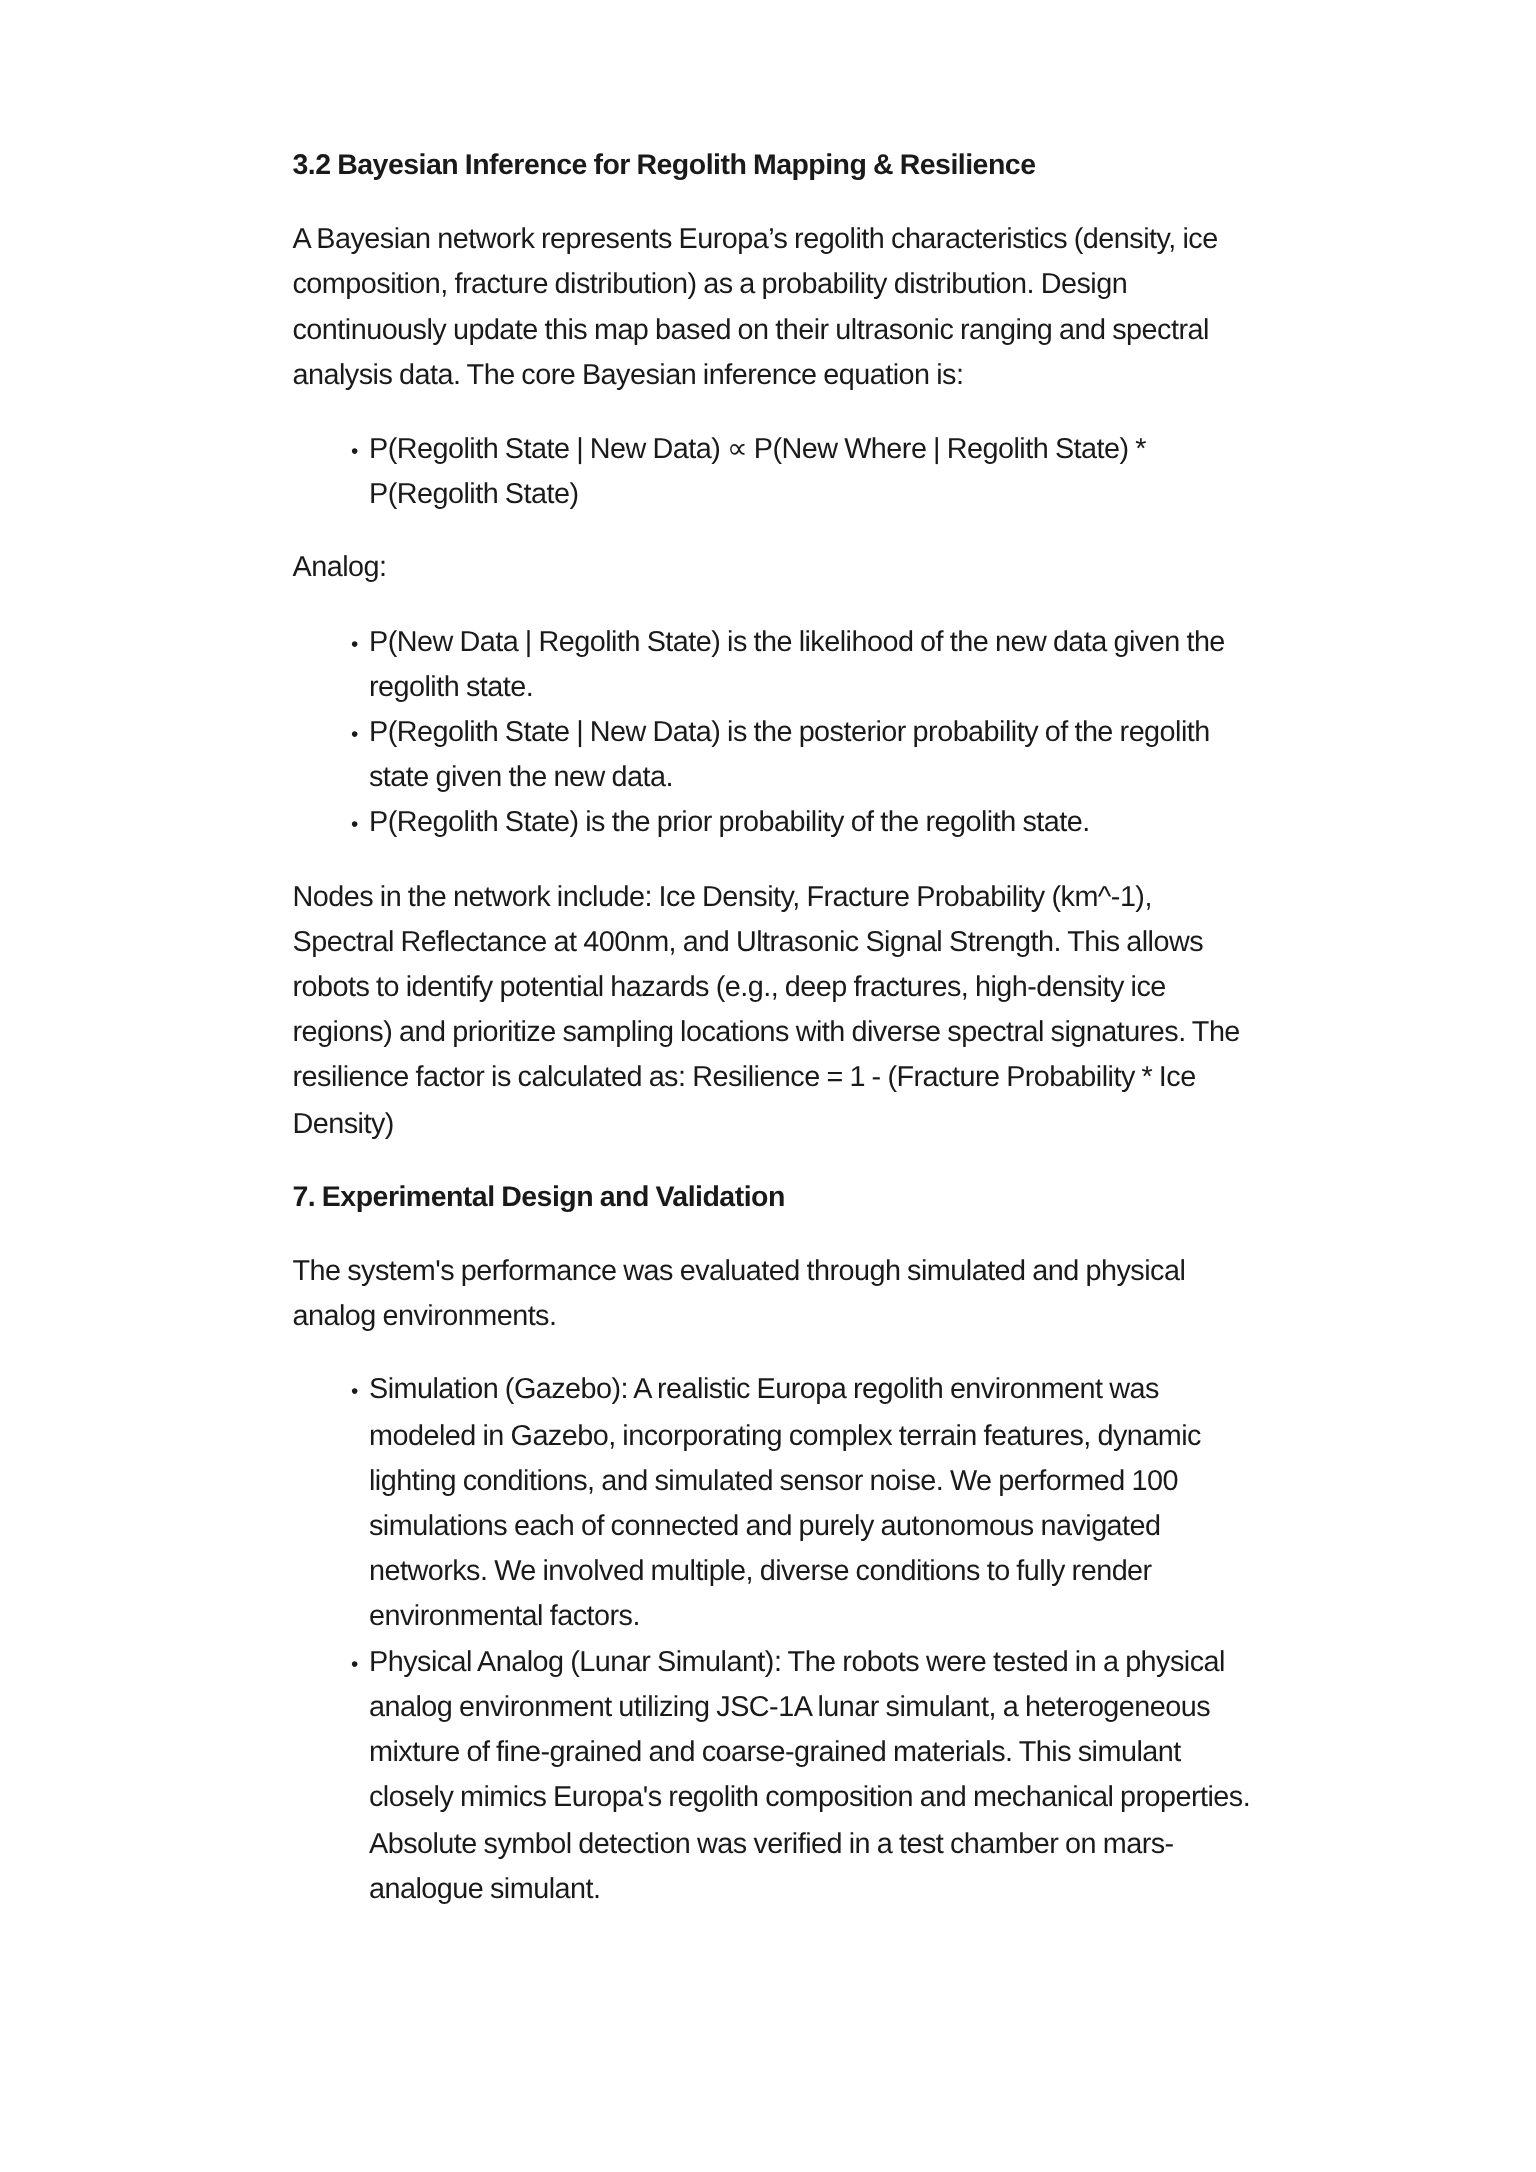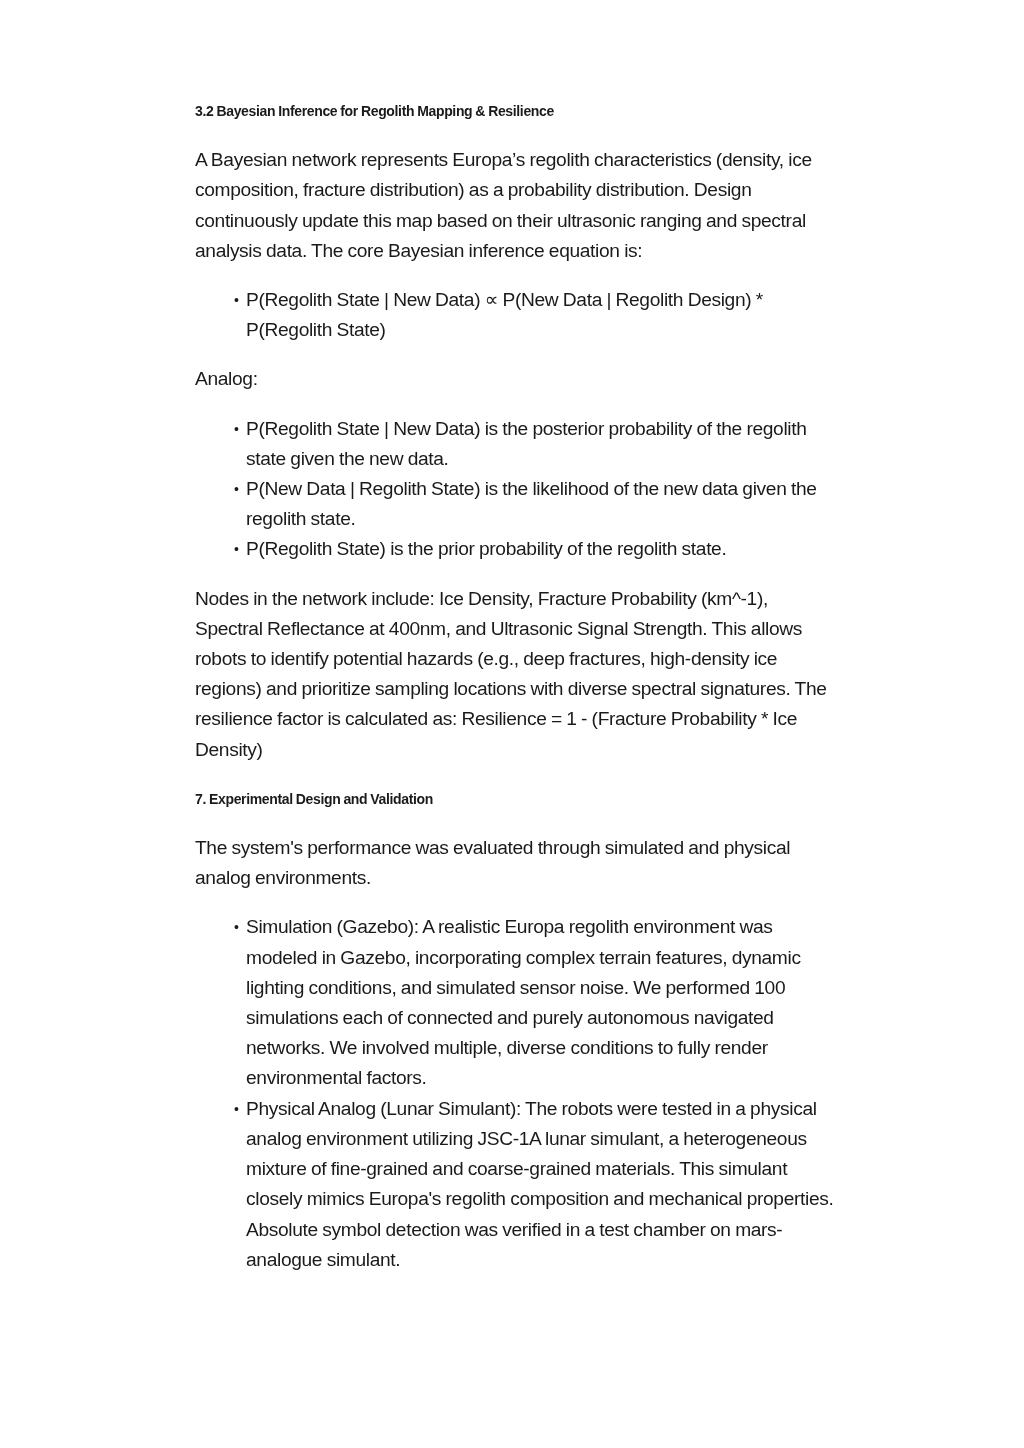--- a/index.html
+++ b/index.html
@@ -19,21 +19,21 @@
       position: absolute;
       left: 195px;
       top: 96px;
       width: 640px;
       font-size: 19.2px;
       line-height: 30.2px;
       letter-spacing: -0.35px;
       word-spacing: -0.5px;
     }
     h2 {
-      font-size: 14px;
+      font-size: 19px;
       font-weight: bold;
       margin: 0 0 19px 0;
       line-height: 30.2px;
     }
     p {
       margin: 0 0 19px 0;
     }
     ul {
       margin: 0 0 19px 0;
       padding: 0 0 0 51px;
@@ -57,28 +57,28 @@
 </head>
 <body>
 
 <div class="page">
 
   <h2>3.2 Bayesian Inference for Regolith Mapping &amp; Resilience</h2>
 
   <p>A Bayesian network represents Europa’s regolith characteristics (density, ice composition, fracture distribution) as a probability distribution. Design continuously update this map based on their ultrasonic ranging and spectral analysis data. The core Bayesian inference equation is:</p>
 
   <ul>
-    <li>P(Regolith State | New Data) ∝ P(New Data | Regolith Design) * P(Regolith State)</li>
+    <li>P(Regolith State | New Data) ∝ P(New Where | Regolith State) * P(Regolith State)</li>
   </ul>
 
   <p>Analog:</p>
 
   <ul>
+    <li>P(New Data | Regolith State) is the likelihood of the new data given the regolith state.</li>
     <li>P(Regolith State | New Data) is the posterior probability of the regolith state given the new data.</li>
-    <li>P(New Data | Regolith State) is the likelihood of the new data given the regolith state.</li>
     <li>P(Regolith State) is the prior probability of the regolith state.</li>
   </ul>
 
   <p>Nodes in the network include: Ice Density, Fracture Probability (km^-1), Spectral Reflectance at 400nm, and Ultrasonic Signal Strength. This allows robots to identify potential hazards (e.g., deep fractures, high-density ice regions) and prioritize sampling locations with diverse spectral signatures. The resilience factor is calculated as: Resilience = 1 - (Fracture Probability * Ice Density)</p>
 
   <h2>7. Experimental Design and Validation</h2>
 
   <p>The system's performance was evaluated through simulated and physical analog environments.</p>
 
   <ul>

